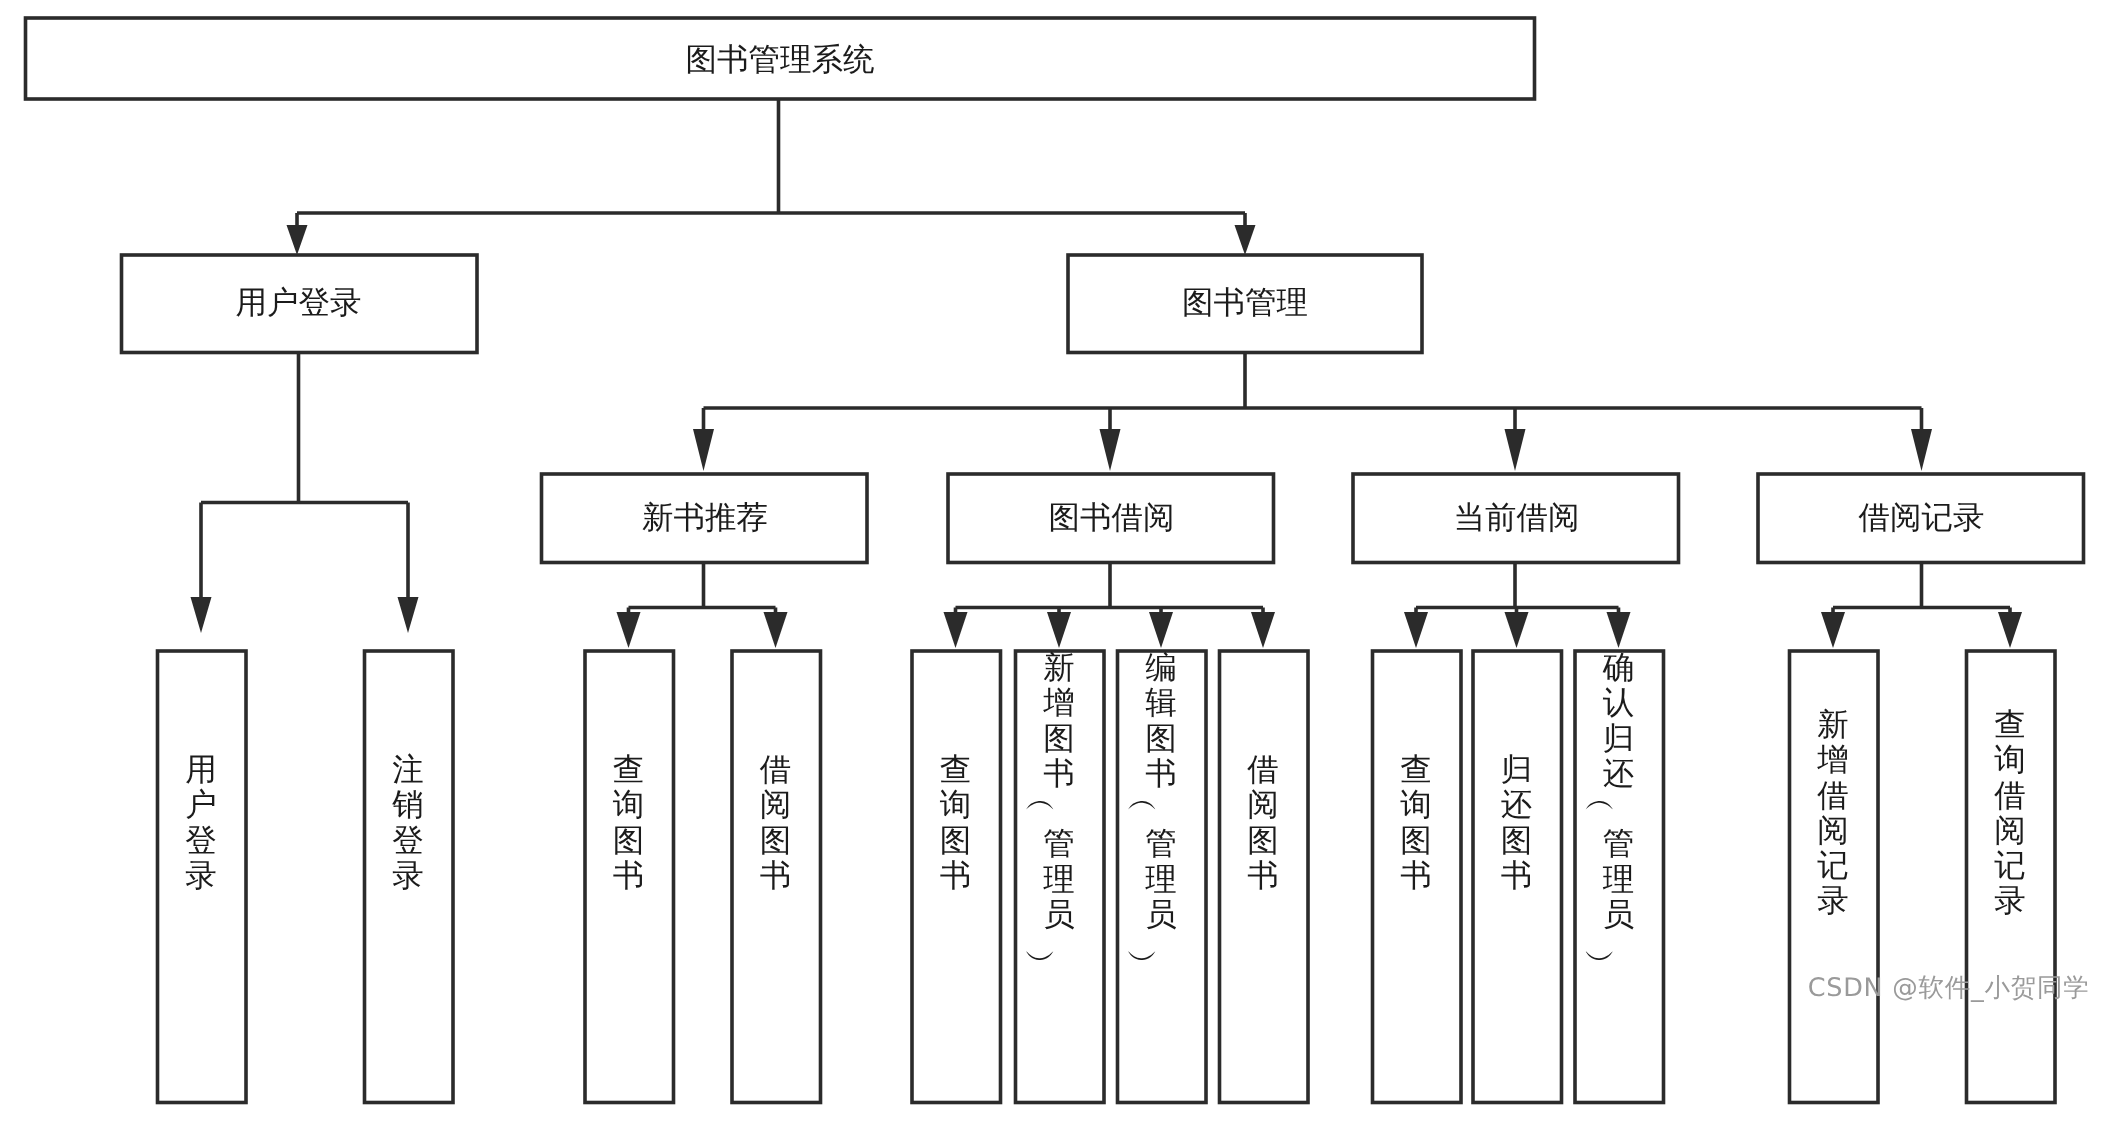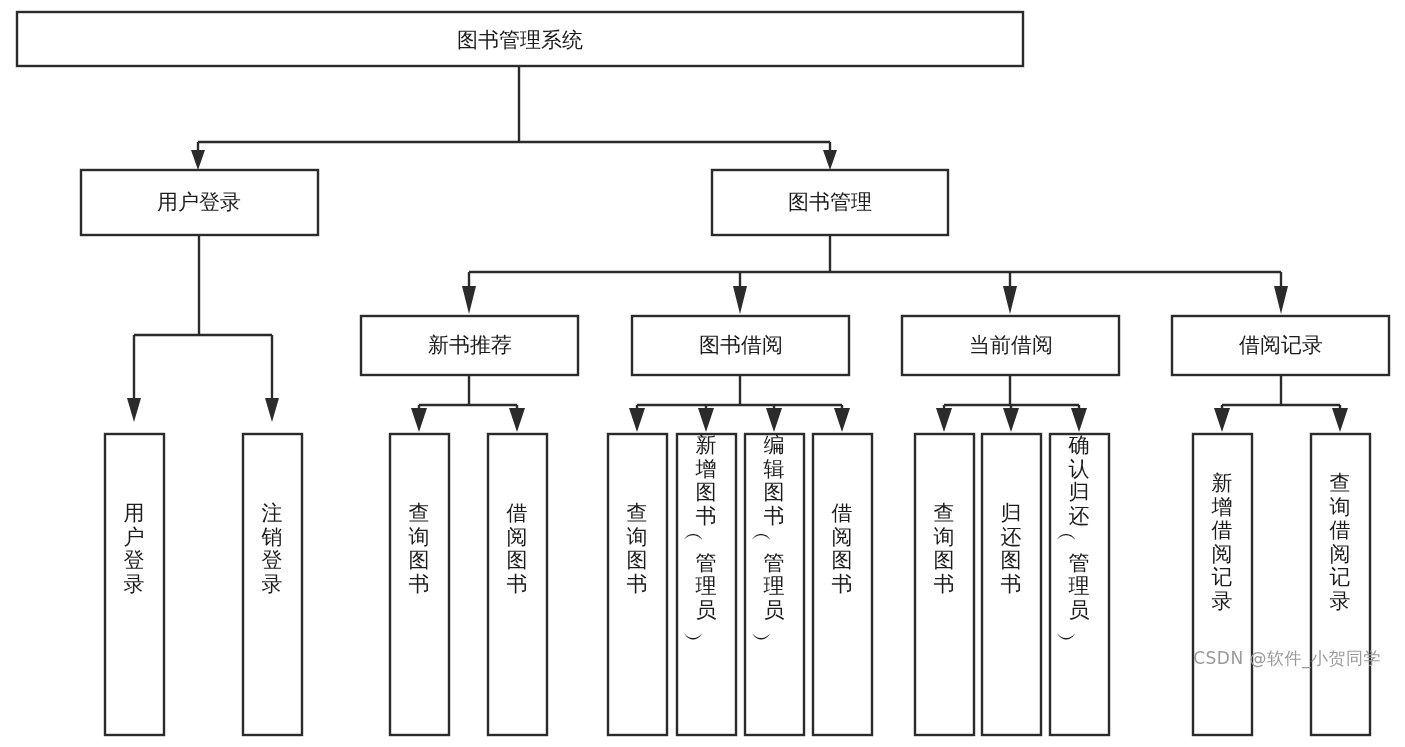--- a/index.html
+++ b/index.html
@@ -51,21 +51,21 @@
     stroke-width: 2.4;
     fill: none;
     stroke-linecap: butt;
   }
   .arrow-head {
     fill: #2b2b2b;
     stroke: none;
   }
   #watermark {
     position: absolute;
-    right: 24px;
+    right: 12px;
     bottom: 6px;
     font-family: "DejaVu Sans", "Liberation Sans", sans-serif;
     font-size: 17px;
     color: #9a9a9a;
     letter-spacing: 0.5px;
     white-space: nowrap;
     pointer-events: none;
     margin-left: 36px;
   }
 </style>

